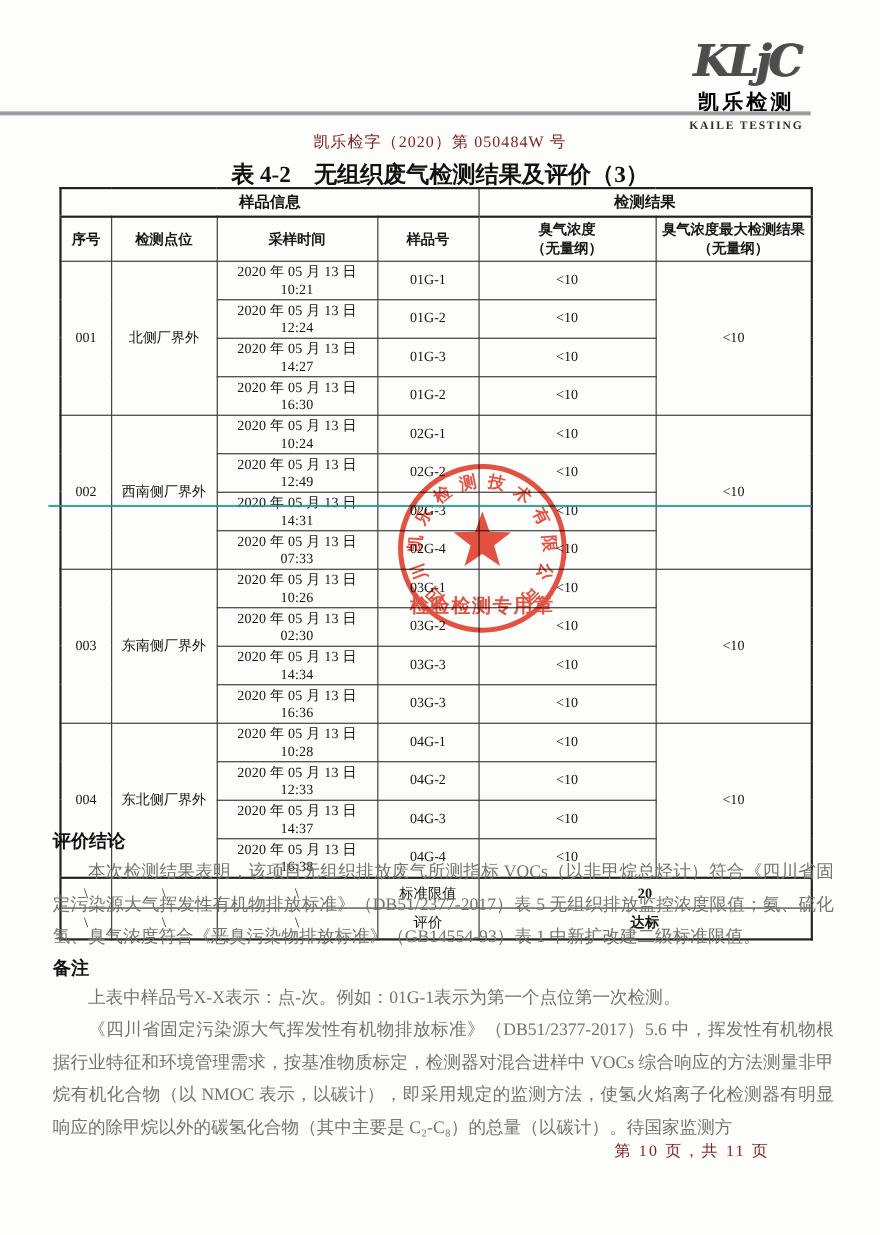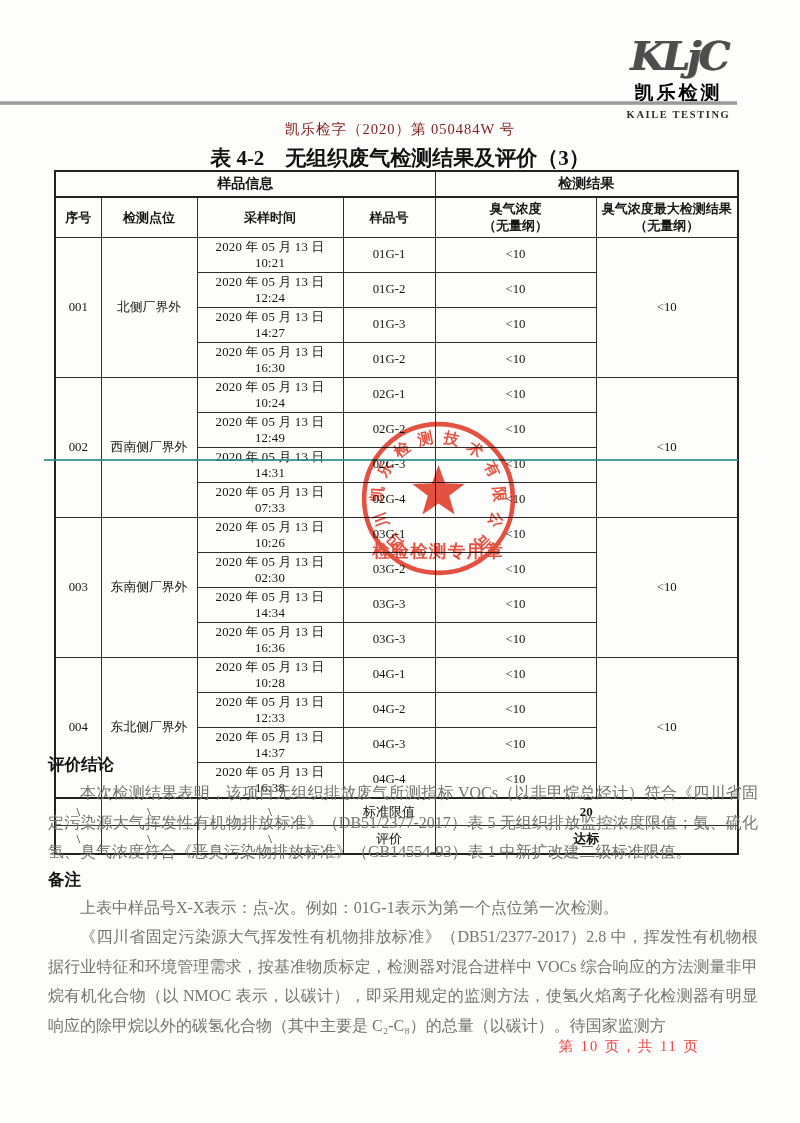--- a/index.html
+++ b/index.html
@@ -54,21 +54,21 @@
   tr.limit td, tr.eval td { height: 28px; font-size: 13px; }
   tr.limit td { border-top: 2px solid #222; }
   td.bold-val { font-weight: bold; }
 
   
   .sections { position: absolute; top: 752px; left: 48px; width: 710px; }
   .sec-head { font-size: 16.5px; font-weight: bold; line-height: 26px; color: #111; }
   .sections p { font-size: 16px; line-height: 29.5px; text-align: justify; text-indent: 2em; color: #737373; }
   .sections p.tight { margin: 0; }
 
-  .page-footer { position: absolute; top: 1037px; right: 100px; font-size: 14.5px; letter-spacing: 2px; color: #ef4444; }
+  .page-footer { position: absolute; top: 1037px; right: 100px; font-size: 14.5px; letter-spacing: 2px; color: #7f1d1d; }
 
   
   .scan-line { position: absolute; top: 459px; left: 44px; width: 694px; height: 1.5px; background: #2a8d8d; opacity: 0.85; }
 
   
   .stamp { position: absolute; left: 357px; top: 417px; width: 163px; height: 163px; mix-blend-mode: multiply; opacity: 0.88; }
   .stamp text { font-family: "Liberation Serif", "DejaVu Serif", serif; fill: #e23a28; font-weight: bold; }
   .stamp .arc-ch { font-size: 15px; }
   .stamp .seal-label { font-size: 17px; letter-spacing: 1.5px; }
 </style>
@@ -247,18 +247,18 @@
       </g>
     <polygon fill="#e23a28" points="80,47 86.5,65.1 105.7,65.7 90.5,77.4 95.9,95.8 80,85 64.1,95.8 69.5,77.4 54.3,65.7 73.5,65.1"></polygon>
     <text class="seal-label" x="80" y="137" text-anchor="middle">检验检测专用章</text>
   </svg>
 
   <div class="sections">
     <div class="sec-head">评价结论</div>
     <p class="tight">本次检测结果表明，该项目无组织排放废气所测指标 VOCs（以非甲烷总烃计）符合《四川省固定污染源大气挥发性有机物排放标准》（DB51/2377-2017）表 5 无组织排放监控浓度限值；氨、硫化氢、臭气浓度符合《恶臭污染物排放标准》（GB14554-93）表 1 中新扩改建二级标准限值。</p>
     <div class="sec-head">备注</div>
     <p class="tight">上表中样品号X-X表示：点-次。例如：01G-1表示为第一个点位第一次检测。</p>
-    <p class="tight">《四川省固定污染源大气挥发性有机物排放标准》（DB51/2377-2017）2.8 中，挥发性有机物根据行业特征和环境管理需求，按基准物质标定，检测器对混合进样中 VOCs 综合响应的方法测量非甲烷有机化合物（以 NMOC 表示，以碳计），即采用规定的监测方法，使氢火焰离子化检测器有明显响应的除甲烷以外的碳氢化合物（其中主要是 C₂-C₈）的总量（以碳计）。待国家监测方</p>
+    <p class="tight">《四川省固定污染源大气挥发性有机物排放标准》（DB51/2377-2017）5.6 中，挥发性有机物根据行业特征和环境管理需求，按基准物质标定，检测器对混合进样中 VOCs 综合响应的方法测量非甲烷有机化合物（以 NMOC 表示，以碳计），即采用规定的监测方法，使氢火焰离子化检测器有明显响应的除甲烷以外的碳氢化合物（其中主要是 C₂-C₈）的总量（以碳计）。待国家监测方</p>
   </div>
 
   <div class="page-footer">第 10 页，共 11 页</div>
 
 </div>
 
 </body></html>

